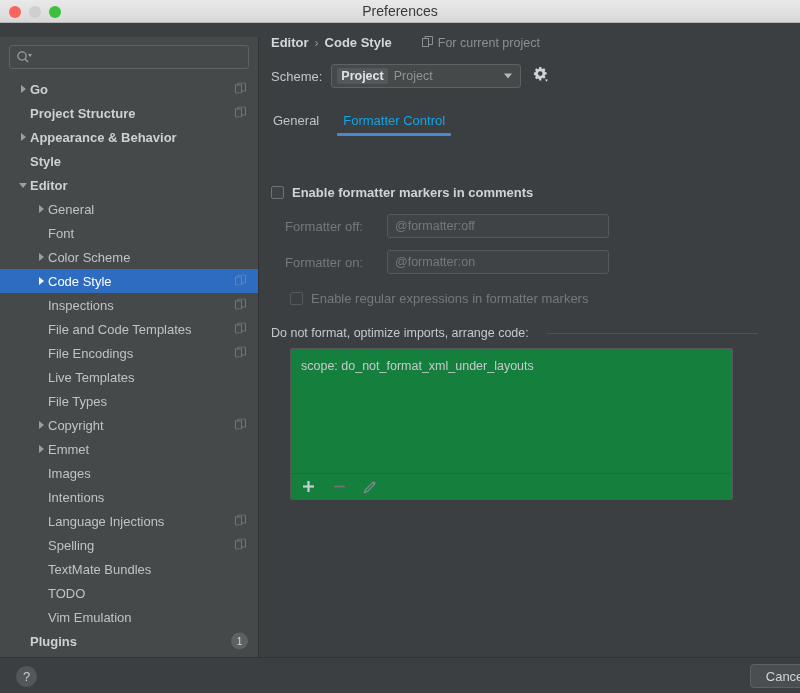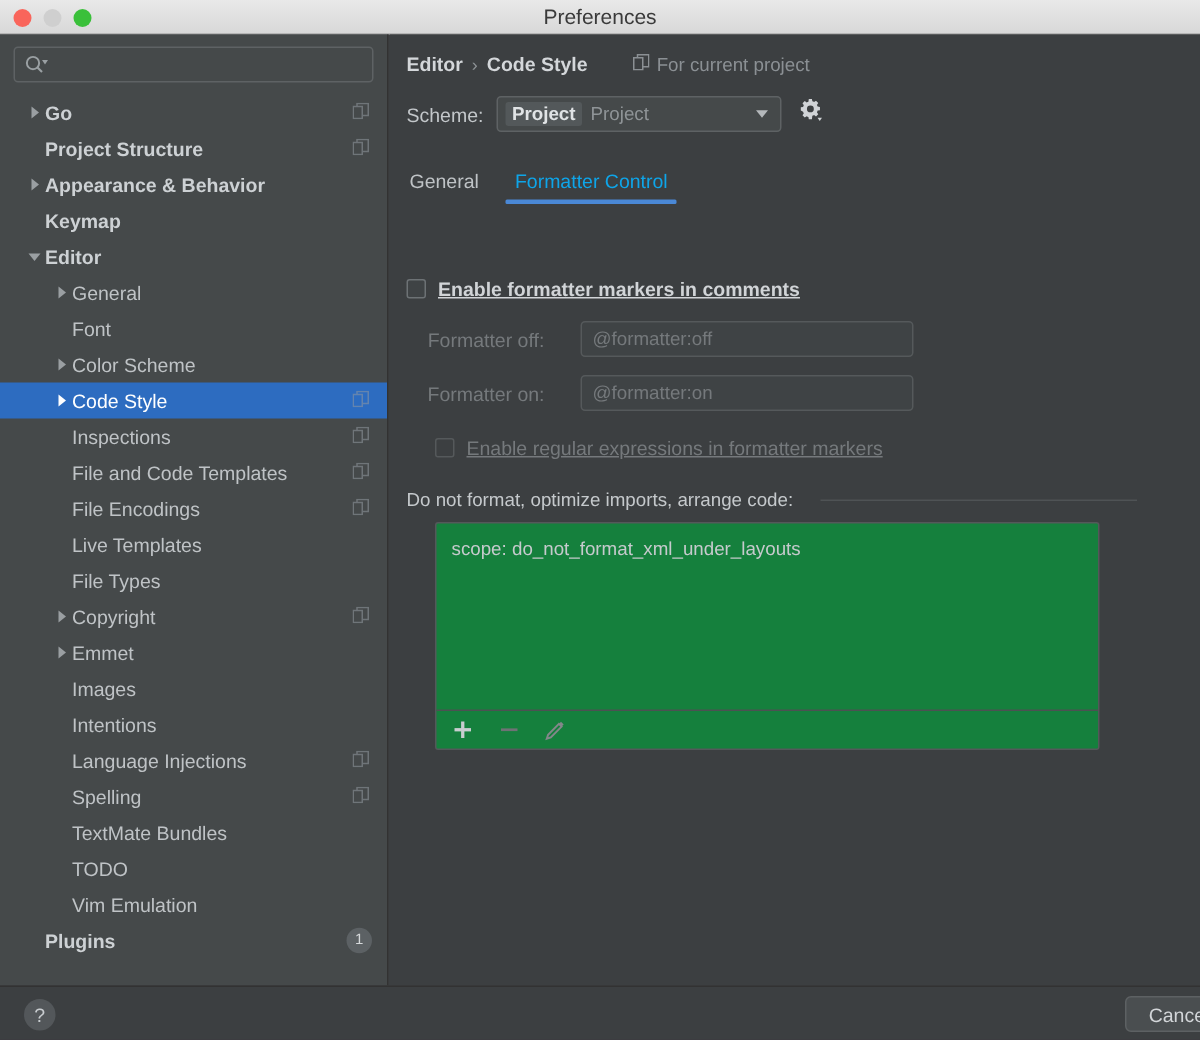--- a/index.html
+++ b/index.html
@@ -44,21 +44,21 @@
     width: 800px;
     text-align: center;
     font-size: 14px;
     color: #3a3a3a;
     font-family: "Liberation Sans", sans-serif;
   }
 
   
   .sidebar {
     position: absolute;
-    left: 0; top: 23px;
+    left: 0; top: 37px;
     width: 259px; height: 634px;
     background: #45494a;
     border-right: 1px solid #323232;
     overflow: hidden;
   }
   .search-wrap {
     padding: 8px 9px 6px 9px;
   }
   .search-box {
     height: 24px;
@@ -239,21 +239,21 @@
   .form { padding: 14px 0 0 11px; }
   .chk-row { display: flex; align-items: center; gap: 8px; height: 20px; }
   .chk {
     width: 13px; height: 13px;
     border: 1px solid #6d7275;
     border-radius: 2px;
     background: #3f4345;
     flex: none;
   }
   .chk.disabled { border-color: #55595b; background: #3c3f41; }
-  .chk-label { font-size: 13px; color: #d1d4d7; font-weight: bold; text-decoration: underline; }
+  .chk-label { font-size: 13px; color: #d1d4d7; font-weight: bold; }
   .chk-label.disabled { color: #75797c; font-weight: normal; }
 
   .field-row {
     display: flex; align-items: center;
     margin-top: 12px;
   }
   .field-label {
     width: 116px;
     text-align: center;
     padding-right: 10px;
@@ -396,21 +396,21 @@
               <rect x="0.5" y="2.5" width="6" height="8" fill="none" stroke="#9299a0" stroke-width="1"></rect>
               <path d="M3 2.5 V0.5 H10.5 V8.5 H6.5" fill="none" stroke="#9299a0" stroke-width="1"></path>
             </svg></span>
         </div>
         <div class="node lvl0">
           <span class="arrow collapsed"></span>
           <span class="node-label bold">Appearance &amp; Behavior</span>
         </div>
         <div class="node lvl0">
           <span class="arrow "></span>
-          <span class="node-label bold">Keymap</span>
+          <span class="node-label bold">Style</span>
         </div>
         <div class="node lvl0">
           <span class="arrow expanded"></span>
           <span class="node-label bold">Editor</span>
         </div>
         <div class="node lvl1">
           <span class="arrow collapsed"></span>
           <span class="node-label">General</span>
         </div>
         <div class="node lvl1">

